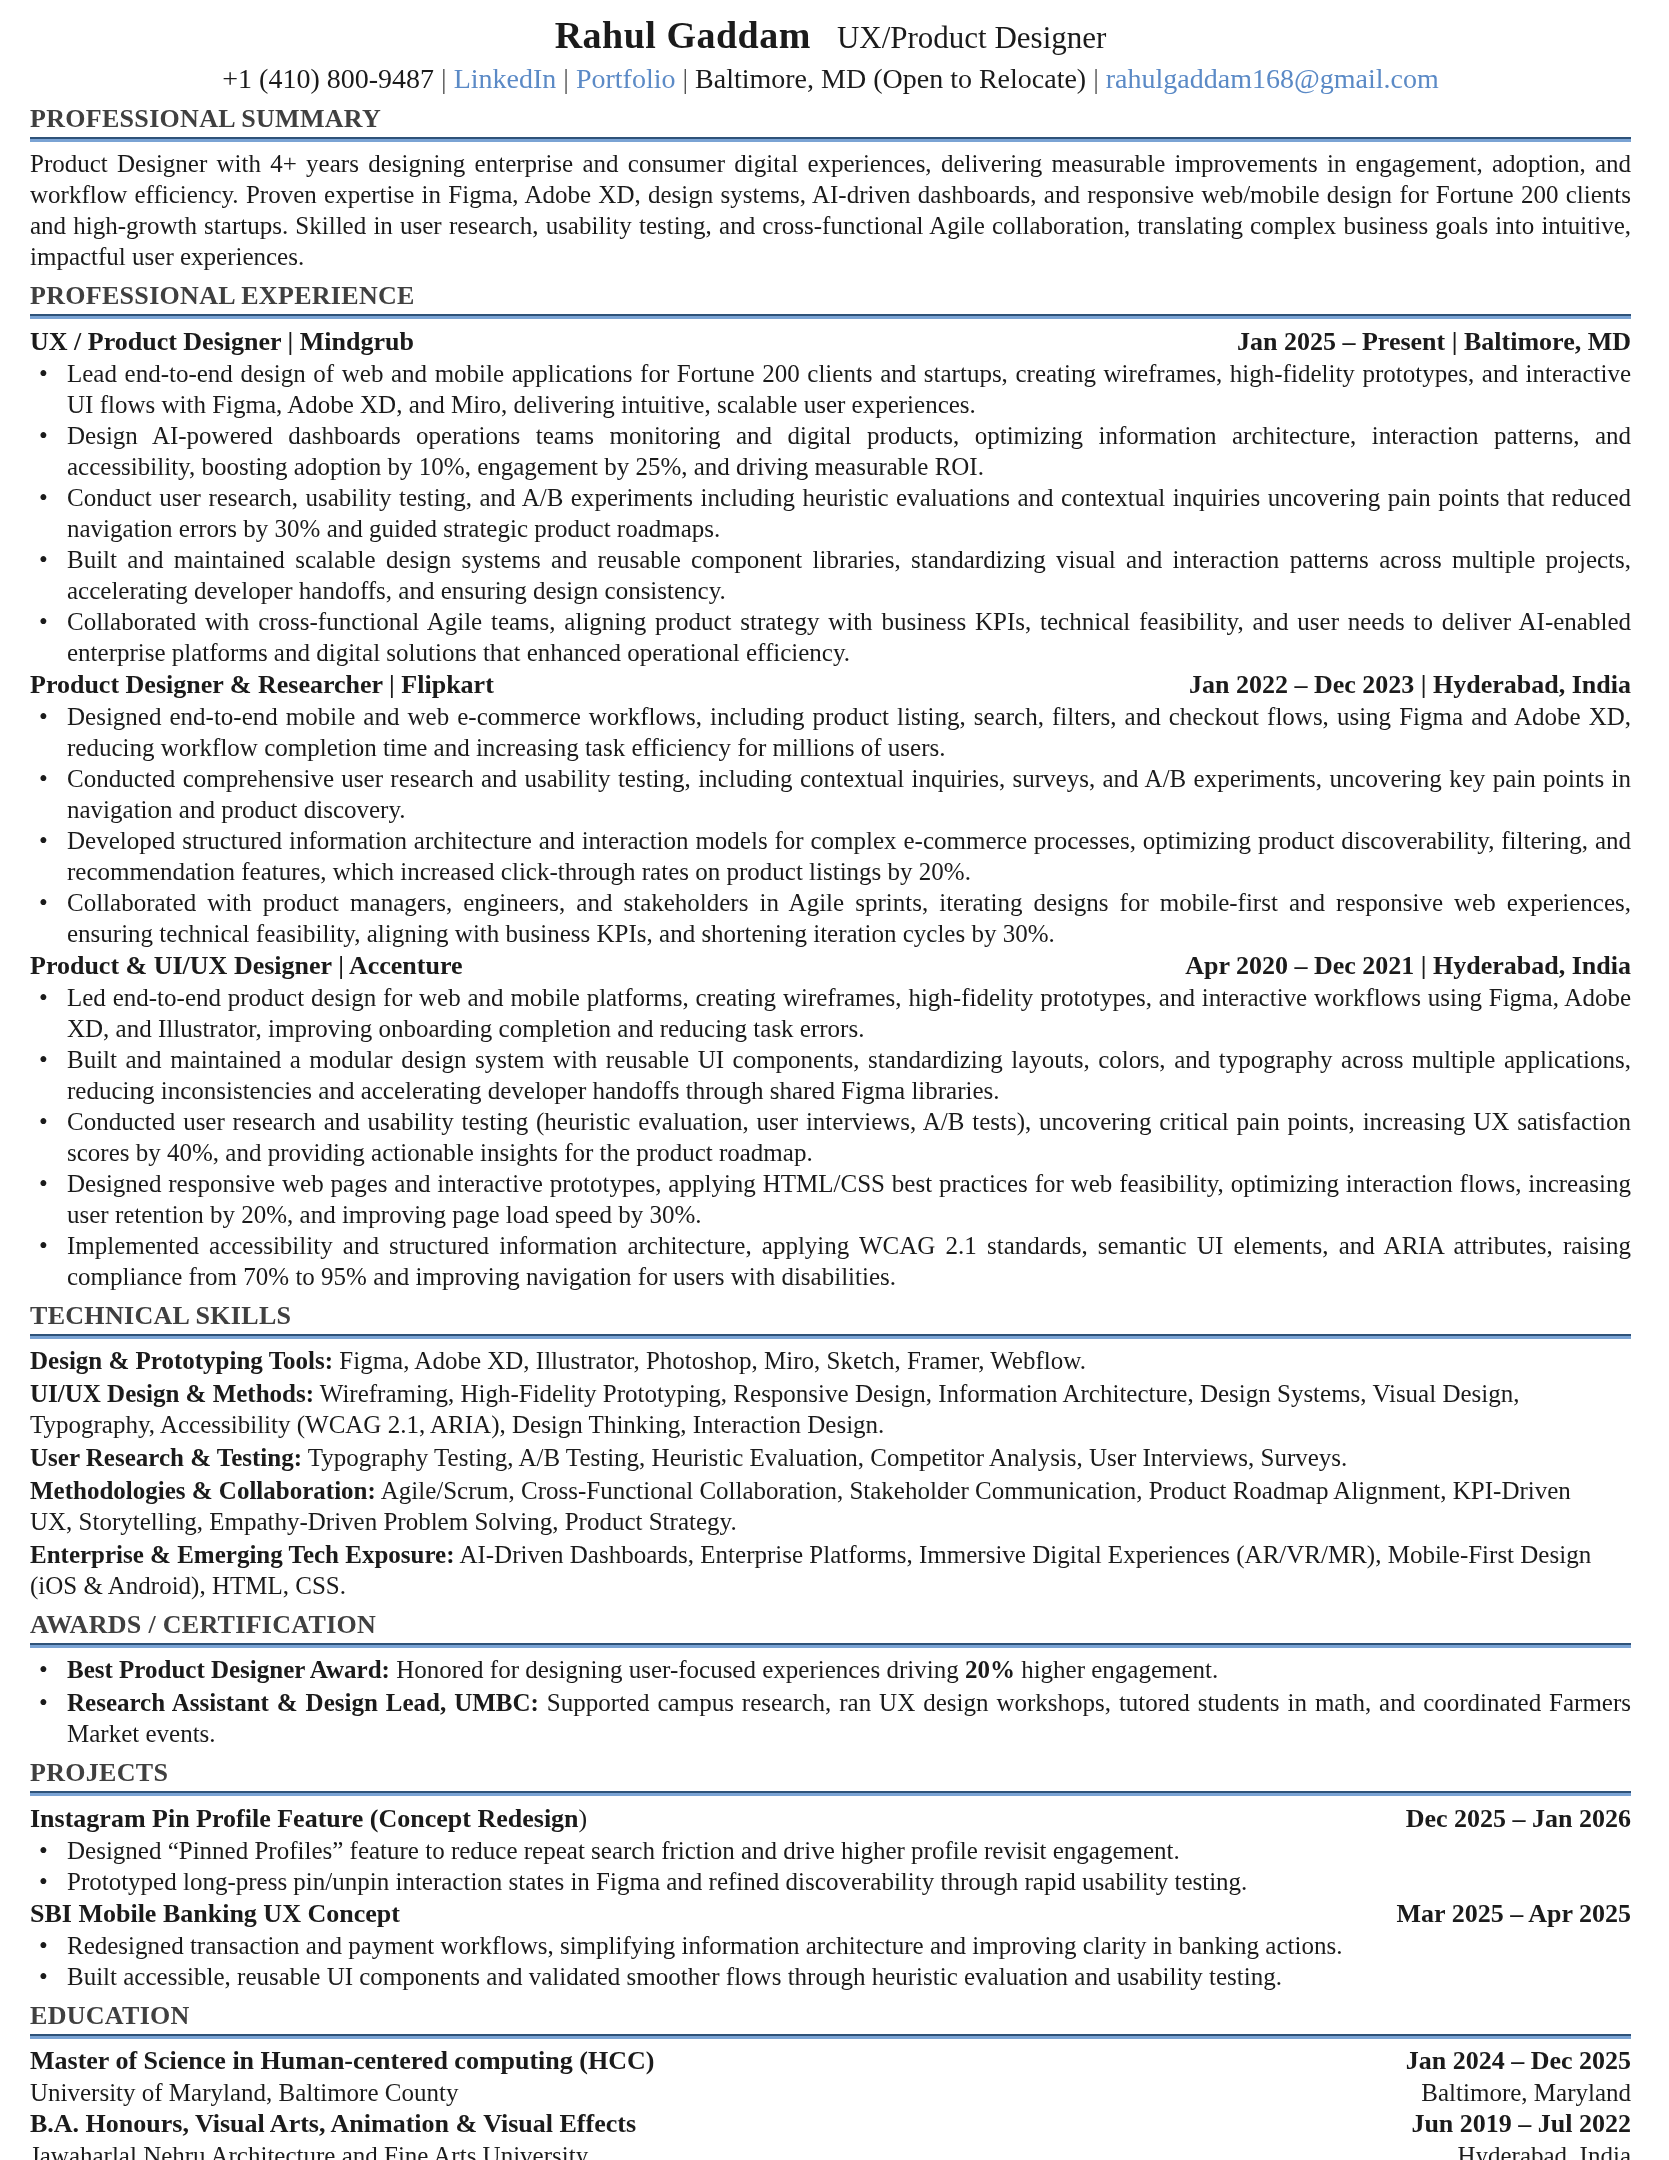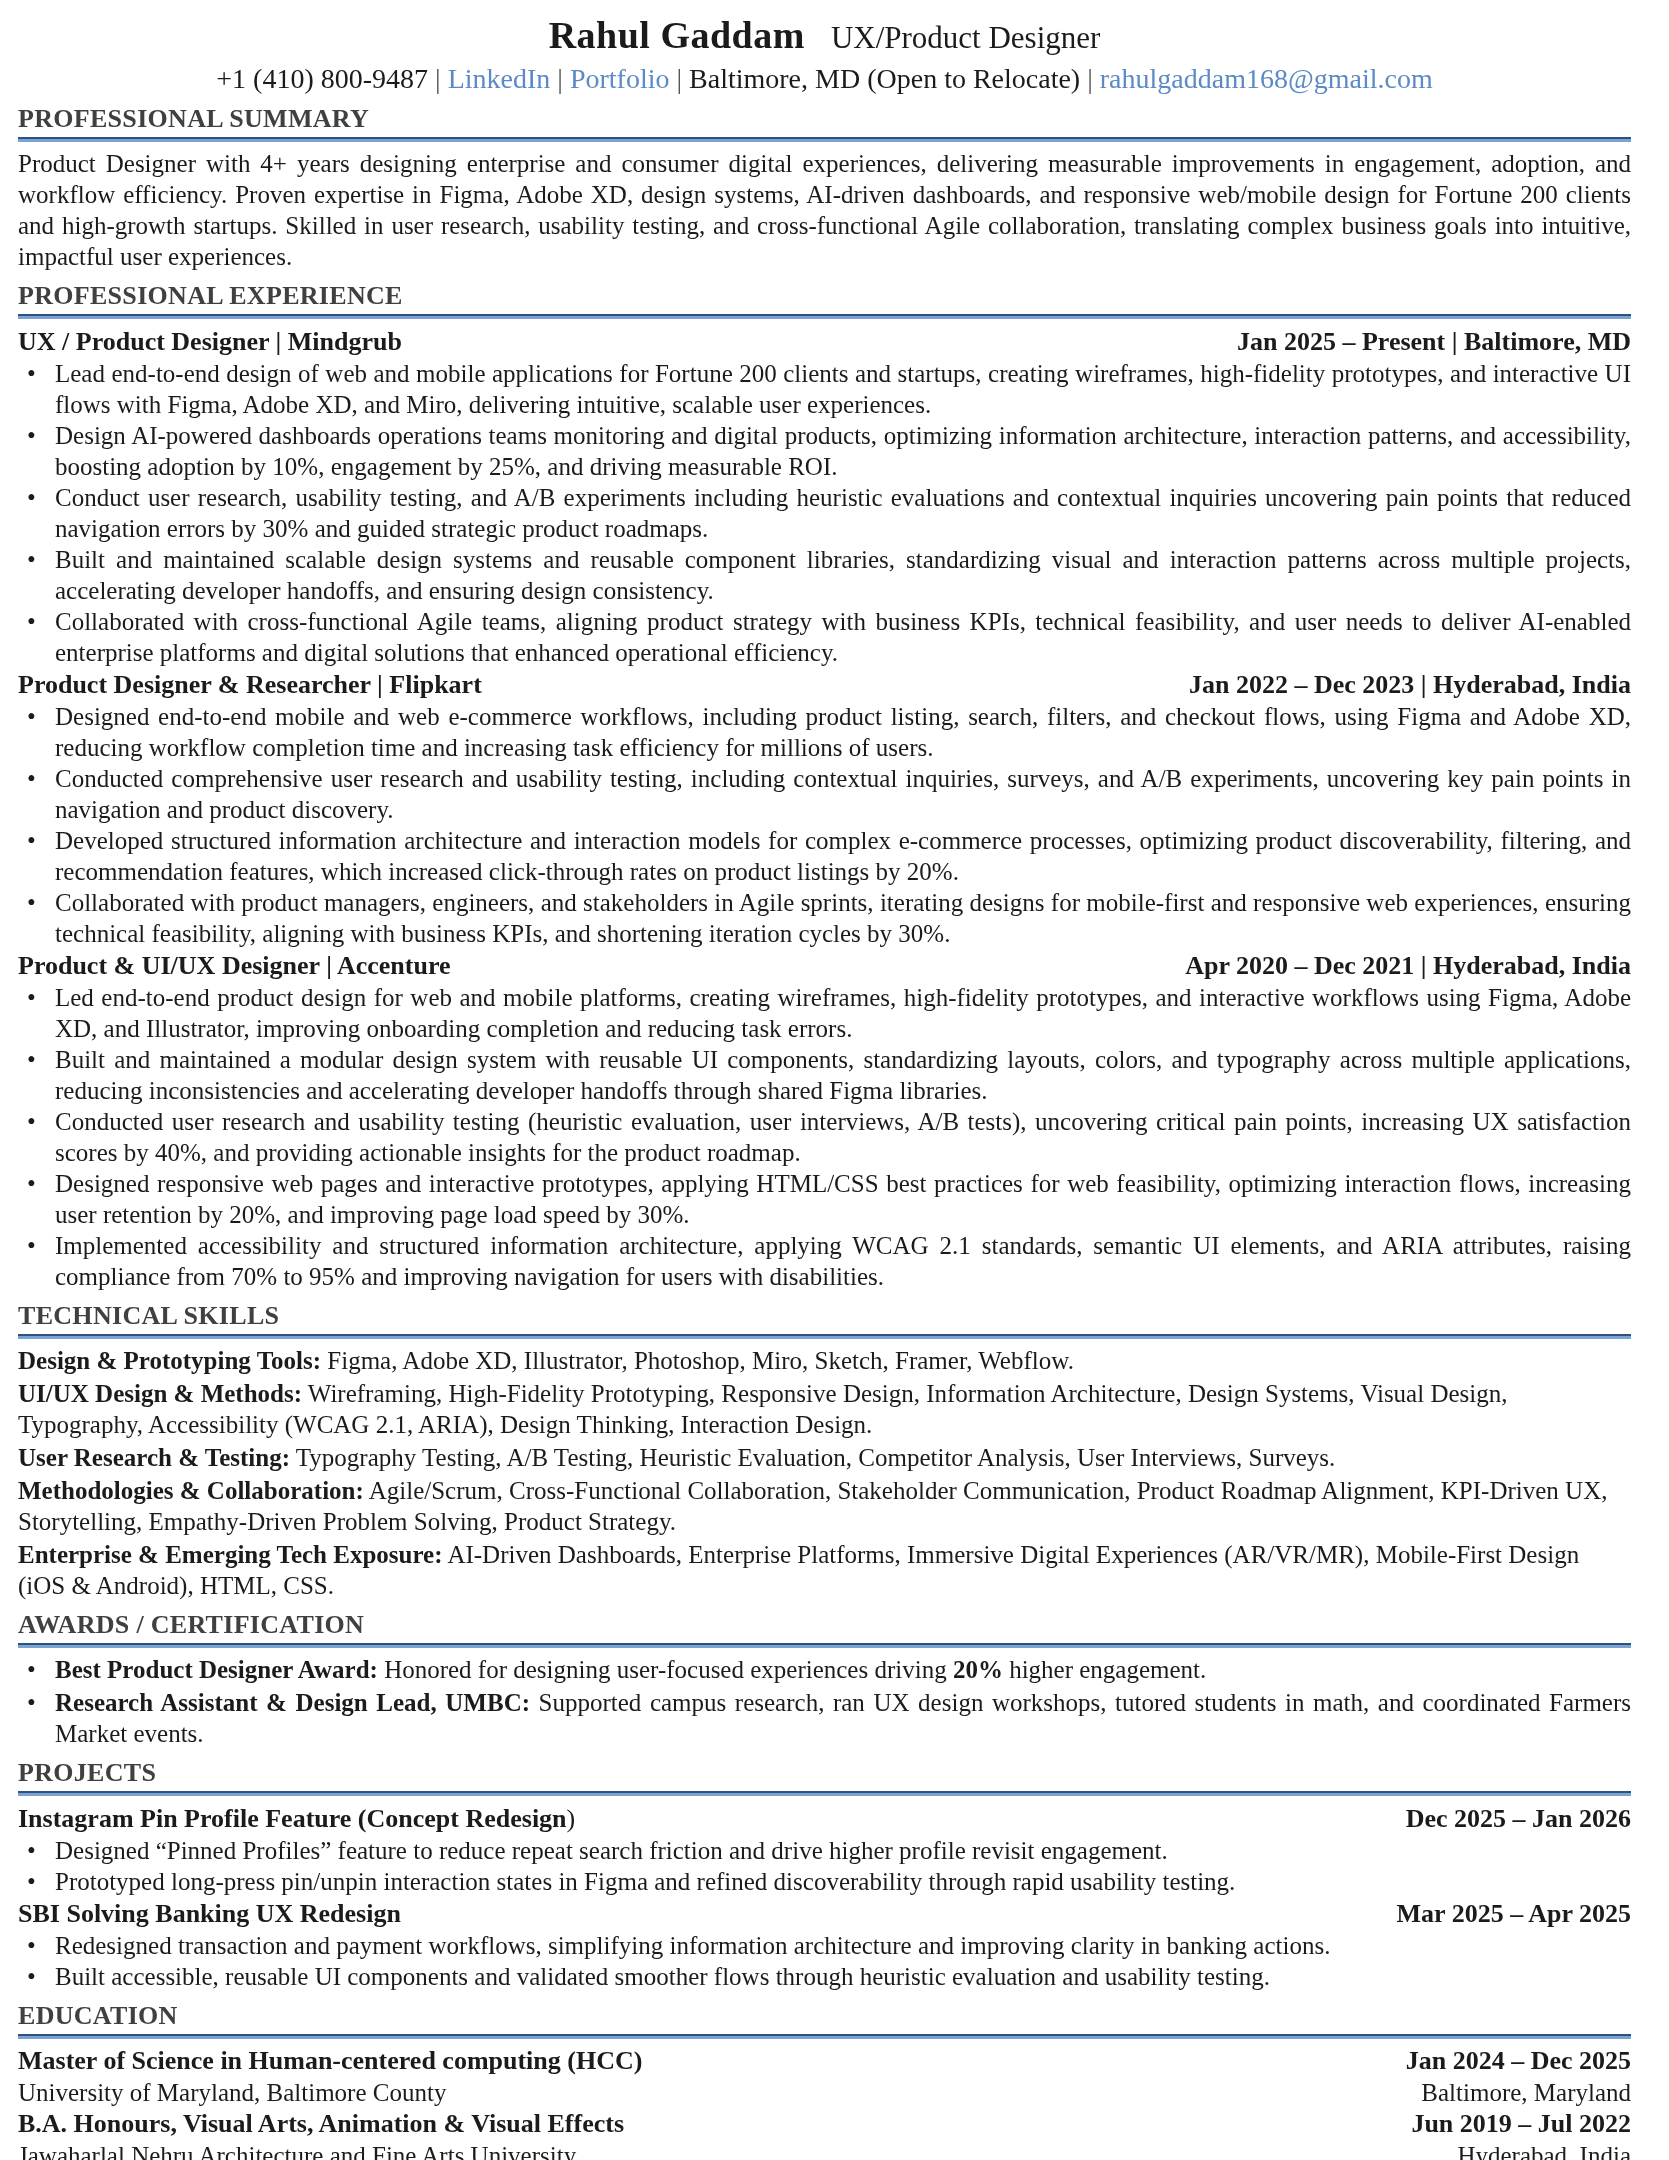--- a/index.html
+++ b/index.html
@@ -1,21 +1,21 @@
 <!DOCTYPE html>
 <html><head>
 <meta charset="utf-8">
 <style>
   html,body{margin:0;padding:0;background:#ffffff;}
   body{
     width:1669px;height:2160px;overflow:hidden;
     font-family:"Liberation Serif", serif;
     color:#1b1b1b;
   }
-  .page{box-sizing:border-box;width:1669px;height:2160px;padding:10px 38px 0 18px;}
+  .page{box-sizing:border-box;width:1669px;height:2160px;padding:10px 38px 0 30px;}
 
   
   .name-line{text-align:center;line-height:1.15;margin-top:4px;}
   .name{font-size:38px;font-weight:bold;letter-spacing:.5px;}
   .subtitle{font-size:31px;margin-left:22px;}
   .contact{text-align:center;font-size:28px;margin-top:4px;line-height:1.2;}
   .contact .sep{color:#555;padding:0 7px;}
   .link{color:#5b8ac6;text-decoration:none;cursor:pointer;}
 
   
@@ -138,21 +138,21 @@
     <div class="jobhead">
       <span><strong>Instagram Pin Profile Feature (Concept Redesign</strong><span class="nb">)</span></span>
       <span>Dec 2025 – Jan 2026</span>
     </div>
     <ul class="bullets">
       <li>Designed “Pinned Profiles” feature to reduce repeat search friction and drive higher profile revisit engagement.</li>
       <li>Prototyped long-press pin/unpin interaction states in Figma and refined discoverability through rapid usability testing.</li>
     </ul>
 
     <div class="jobhead">
-      <span><strong>SBI Solving Banking UX Redesign</strong><span class="nb"></span></span>
+      <span><strong>SBI Mobile Banking UX Concept</strong><span class="nb"></span></span>
       <span>Mar 2025 – Apr 2025</span>
     </div>
     <ul class="bullets">
       <li>Redesigned transaction and payment workflows, simplifying information architecture and improving clarity in banking actions.</li>
       <li>Built accessible, reusable UI components and validated smoother flows through heuristic evaluation and usability testing.</li>
     </ul>
   </section>
 
   <section>
     <h2 class="sec">EDUCATION</h2>

